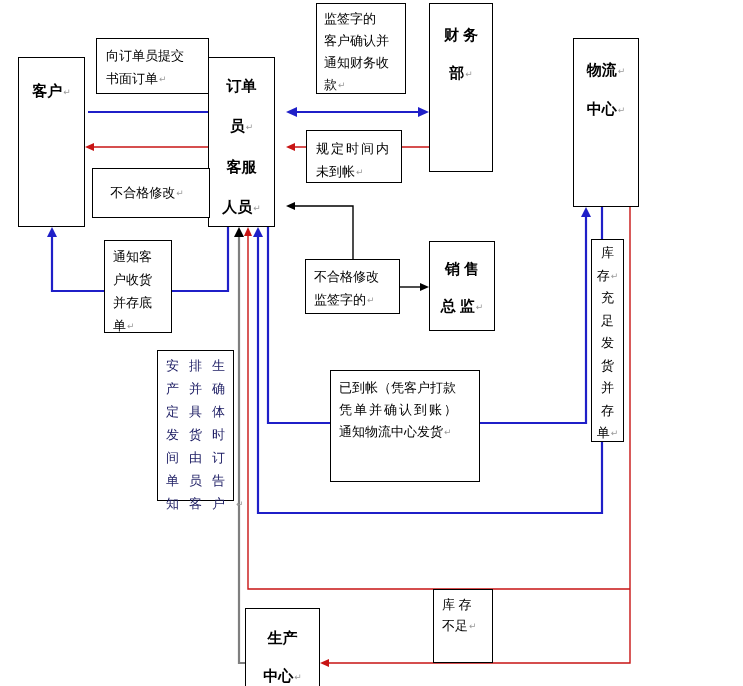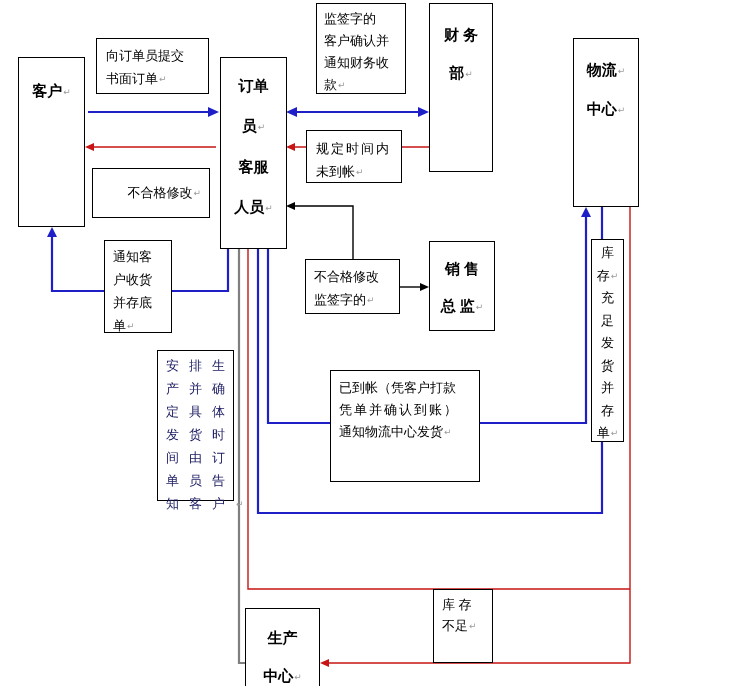--- a/index.html
+++ b/index.html
@@ -25,21 +25,21 @@
   
   .b-customer{padding-top:22px;}
   .b-clerk{padding-top:8px;line-height:40px;}
   .b-finance{padding-top:12px;line-height:38px;}
   .b-logistics{padding-top:12px;line-height:38px;}
   .b-sales{padding-top:8px;line-height:37px;}
   .b-production{padding-top:10px;line-height:38px;}
   .b-submit{padding:5px 0 0 9px;line-height:23px;}
   .b-meets{padding:4px 0 0 7px;line-height:22px;}
   .b-notarr{padding:6px 0 0 9px;line-height:23px;}
-  .b-unqual{padding:13px 8px 0 0;text-align:right;}
+  .b-unqual{padding:13px 8px 0 0;text-align:center;}
   .b-notify{padding:4px 0 0 8px;line-height:23px;}
   .b-sign{padding:5px 0 0 8px;line-height:23px;}
   .b-paid{padding:6px 0 0 8px;line-height:22px;}
   .b-arrange{padding:3px 0 0 8px;line-height:23px;letter-spacing:10px;color:var(--navy);}
   .b-arrange .pc{letter-spacing:0;}
   .b-stocksuf{padding-top:2px;line-height:22.5px;text-align:center;}
   .b-stockinsuf{padding:4px 0 0 8px;line-height:21px;}
 </style>
 </head>
 <body>
@@ -83,21 +83,21 @@
     <g>
       <path class="w wg" d="M245 663 H239 V235"></path>
       <polygon class="ak" points="239,227 234,237 244,237"></polygon>
     </g>
   </svg>
 
   <div class="node main b-customer" style="left:18px;top:57px;width:67px;height:170px">
     <div class="ln"><span>客户</span><span class="pc">↵</span></div>
   </div>
 
-  <div class="node main b-clerk" style="left:220px;top:57px;width:67px;height:192px">
+  <div class="node main b-clerk" style="left:208px;top:57px;width:67px;height:170px">
     <div class="ln"><span>订单</span></div>
     <div class="ln"><span>员</span><span class="pc">↵</span></div>
     <div class="ln"><span>客服</span></div>
     <div class="ln"><span>人员</span><span class="pc">↵</span></div>
   </div>
 
   <div class="node main b-finance" style="left:429px;top:3px;width:64px;height:169px">
     <div class="ln"><span>财 务</span></div>
     <div class="ln"><span>部</span><span class="pc">↵</span></div>
   </div>

